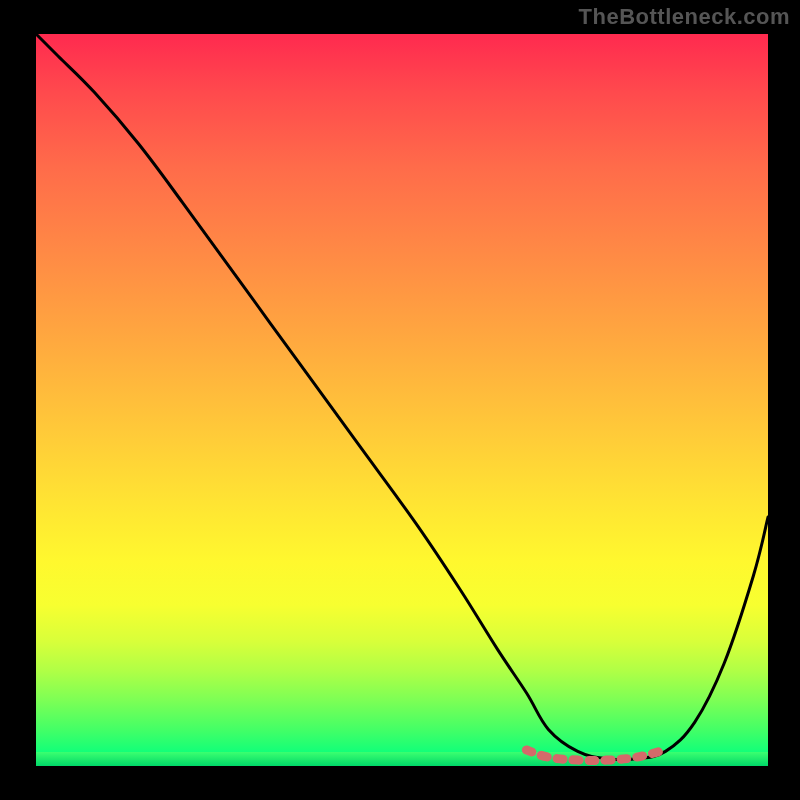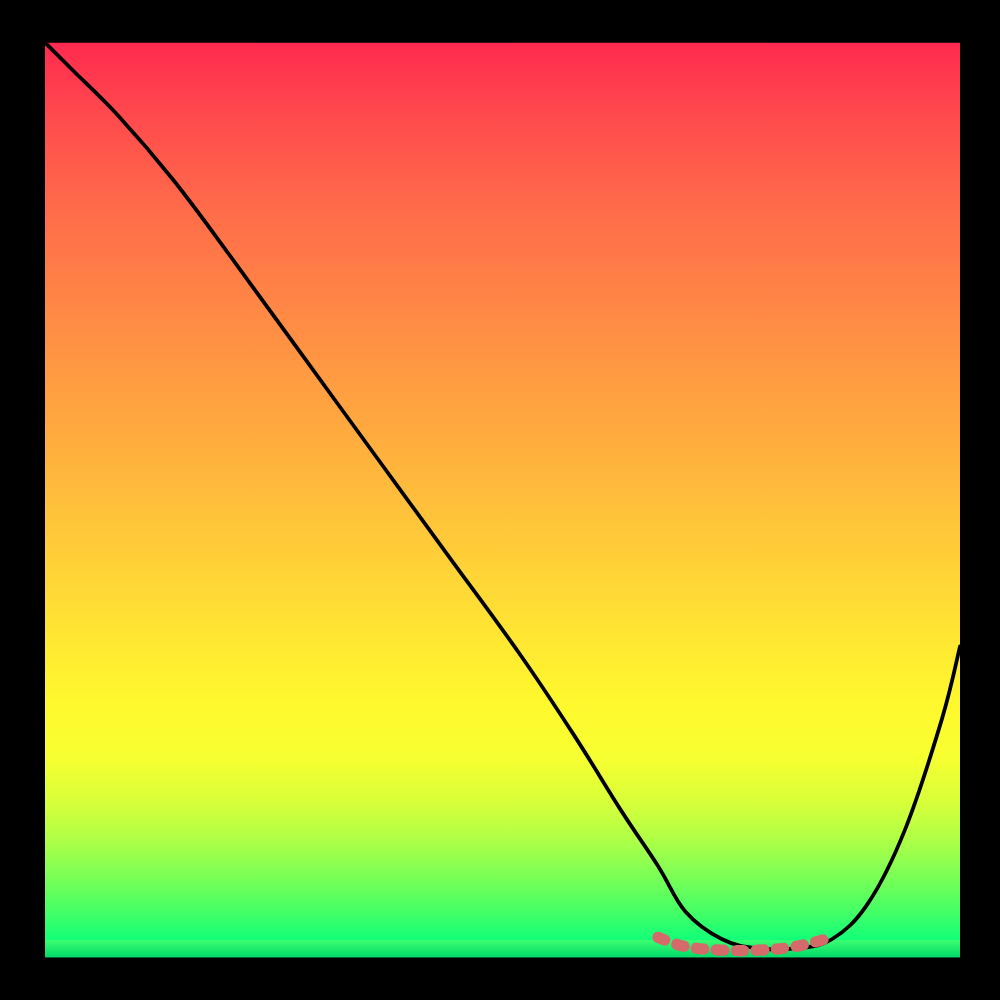--- a/index.html
+++ b/index.html
@@ -70,20 +70,21 @@
     width: 100%;
     height: 100%;
     z-index: 2;
   }
 </style>
 </head>
 <body>
 
 <div class="frame">
 
+  <div class="watermark">TheBottleneck.com</div>
 
   <div class="plot-area">
     <div class="gradient"></div>
     <div class="green-strip"></div>
 
     <svg class="curve" viewBox="0 0 732 732" preserveAspectRatio="none">
       <path id="main-curve" fill="none" stroke="#000" stroke-width="3" stroke-linecap="round" stroke-linejoin="round" d="M 0.0 0.0 C 4.0 4.0, 11.4 11.4, 22.0 22.0 C 32.5 32.5, 44.1 42.7, 58.6 58.6 C 73.1 74.4, 86.7 90.0, 102.5 109.8 C 118.3 129.6, 128.0 143.3, 146.4 168.4 C 164.8 193.4, 183.9 219.9, 205.0 248.9 C 226.0 277.9, 242.4 300.4, 263.5 329.4 C 284.6 358.4, 301.0 380.9, 322.1 409.9 C 343.2 438.9, 362.2 464.1, 380.6 490.4 C 399.1 516.8, 410.1 533.9, 424.6 556.3 C 439.1 578.7, 449.3 596.4, 461.2 614.9 C 473.0 633.3, 481.2 644.3, 490.4 658.8 C 499.7 673.3, 503.2 684.9, 512.4 695.4 C 521.6 705.9, 531.1 712.1, 541.7 717.4 C 552.2 722.6, 560.4 723.4, 571.0 724.7 C 581.5 726.0, 589.7 726.0, 600.2 724.7 C 610.8 723.4, 619.0 723.9, 629.5 717.4 C 640.1 710.8, 648.3 703.9, 658.8 688.1 C 669.3 672.3, 677.5 655.9, 688.1 629.5 C 698.6 603.2, 709.5 568.0, 717.4 541.7 C 725.3 515.3, 729.4 493.7, 732.0 483.1"></path>
       <path id="band-curve" fill="none" stroke="#d46a6a" stroke-width="9" stroke-linecap="round" stroke-linejoin="round" stroke-dasharray="6 10" d="M 490.4 715.9 C 494.4 717.2, 503.2 721.4, 512.4 723.2 C 521.6 725.1, 531.1 725.6, 541.7 726.1 C 552.2 726.7, 560.4 726.7, 571.0 726.1 C 581.5 725.6, 589.7 725.1, 600.2 723.2 C 610.8 721.4, 624.2 717.2, 629.5 715.9"></path>
     </svg>
   </div>

